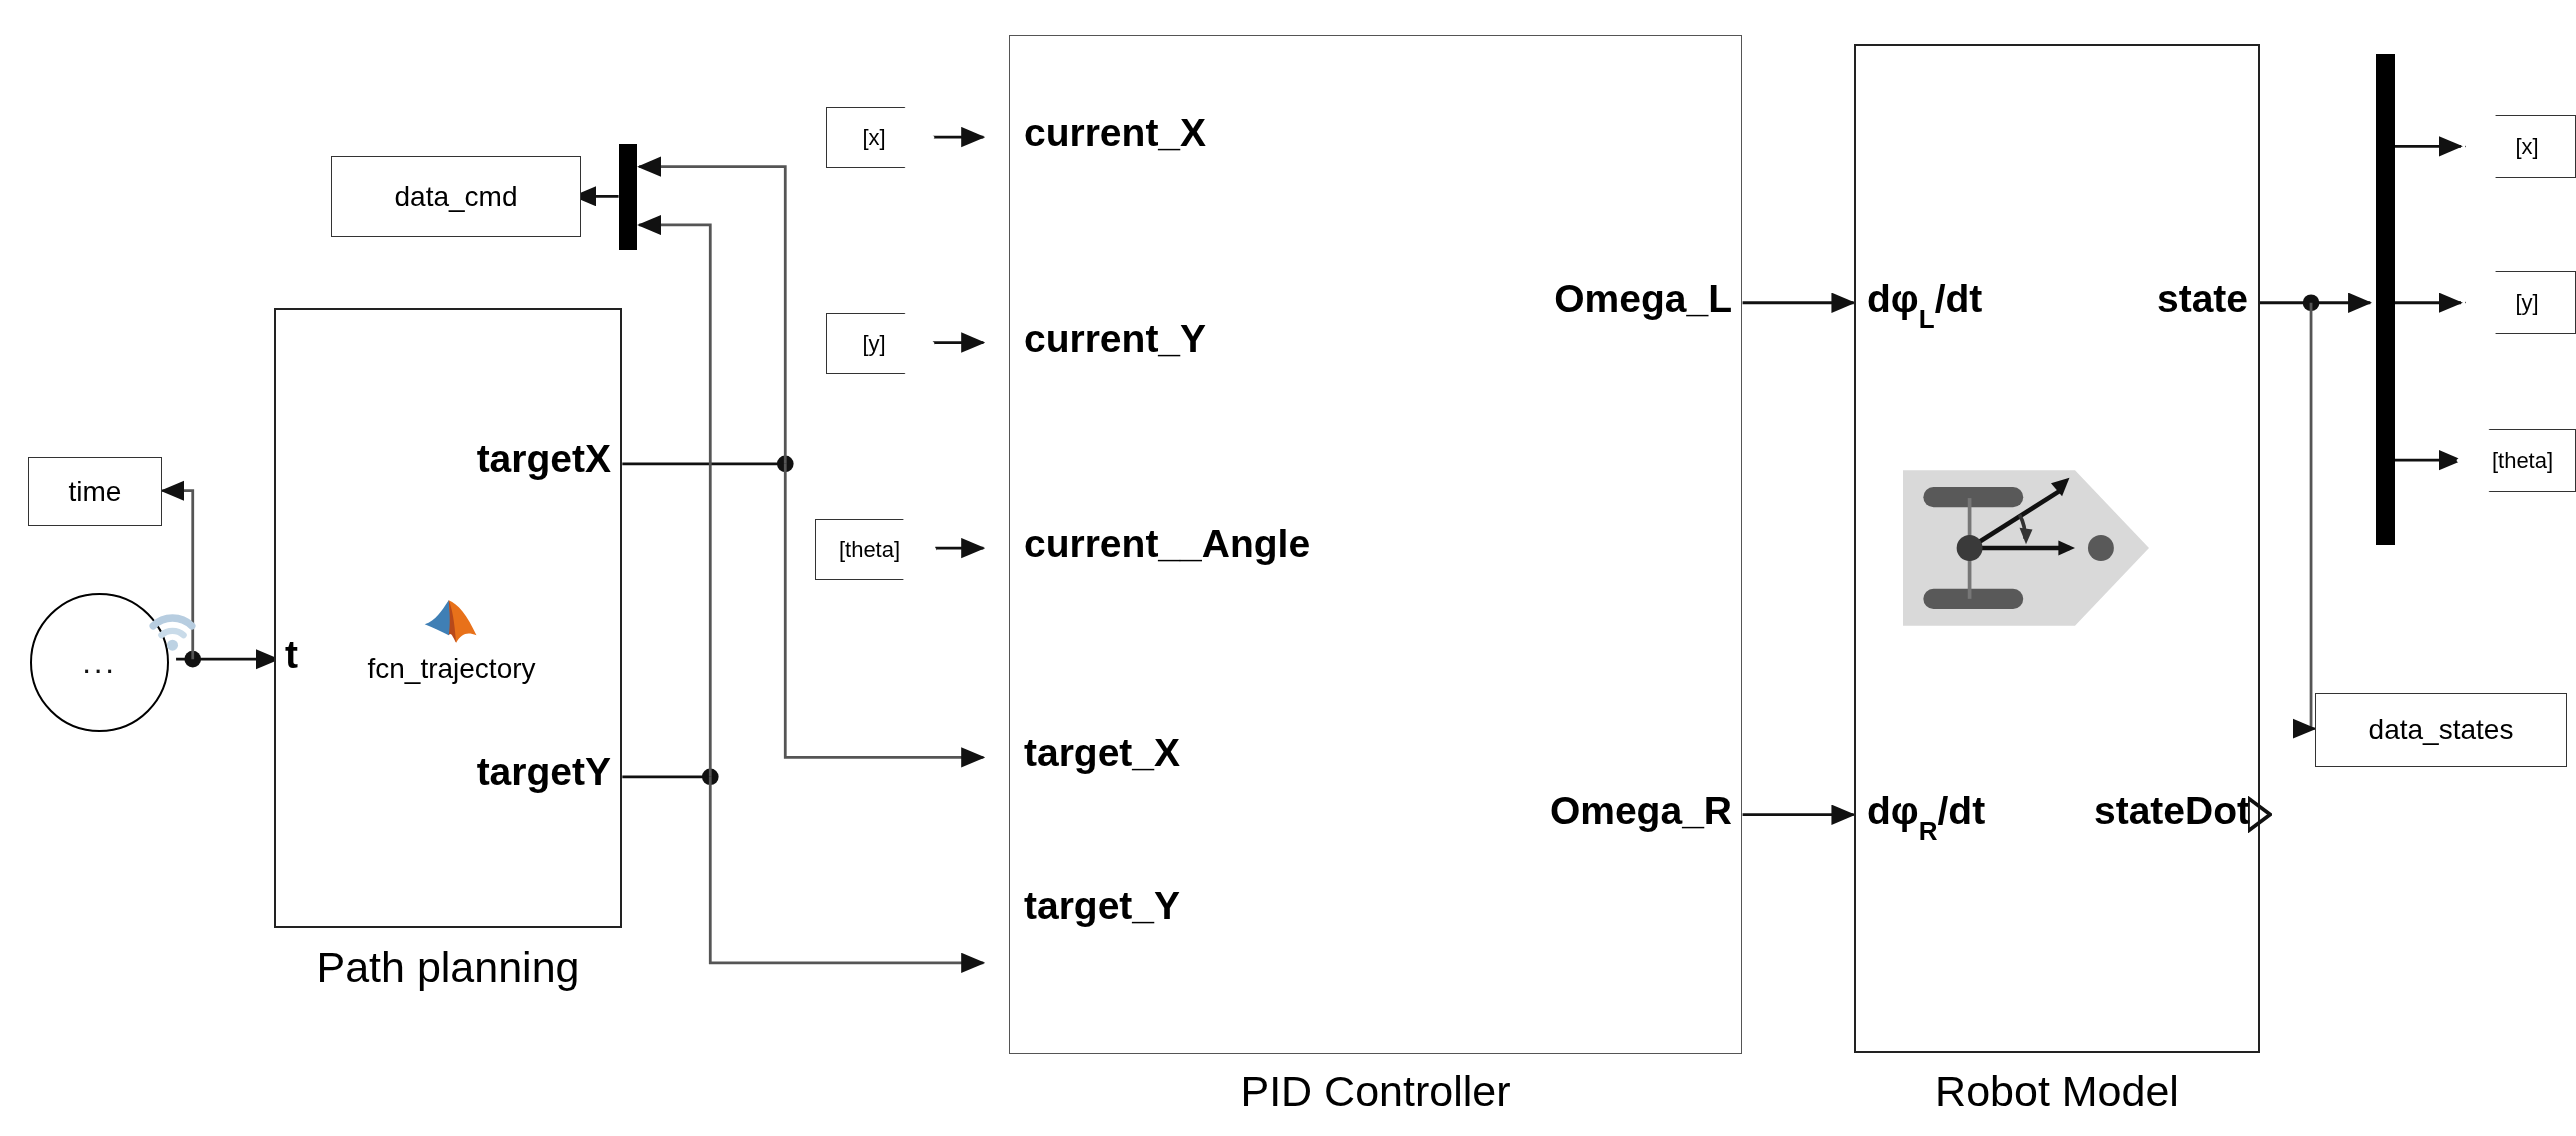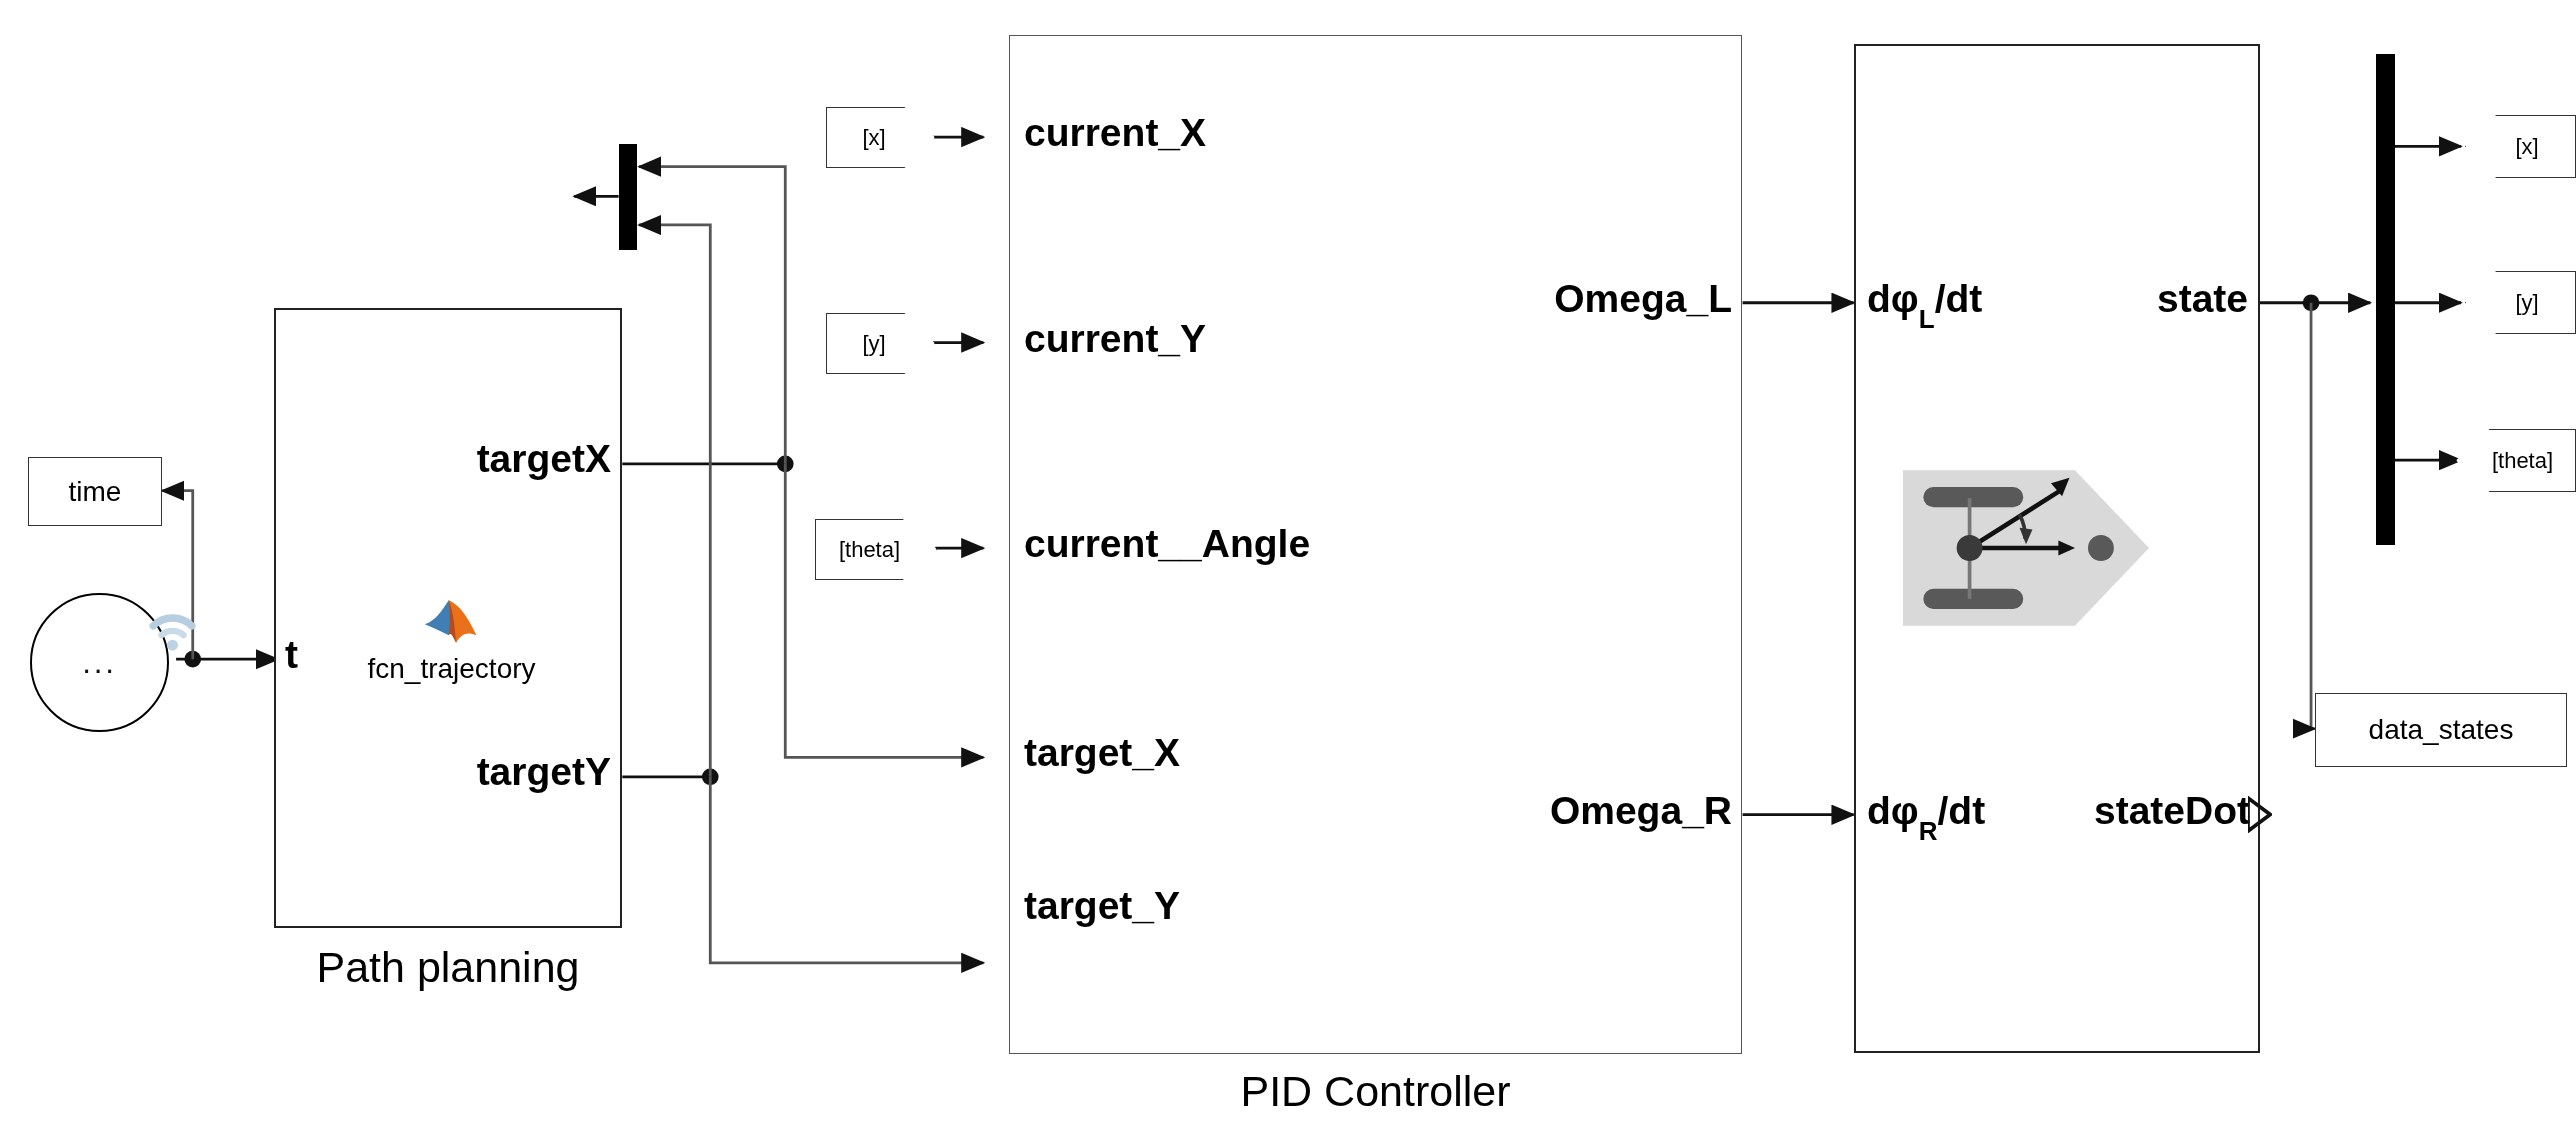--- a/index.html
+++ b/index.html
@@ -170,20 +170,23 @@
 
     <path d="M2586,158 L2658,158" stroke="#111111" stroke-width="3" fill="none" marker-end="url(#arL)"></path>
     <path d="M2586,327 L2658,327" stroke="#111111" stroke-width="3" fill="none" marker-end="url(#arL)"></path>
     <path d="M2586,497 L2658,497" stroke="#111111" stroke-width="3" fill="none" marker-end="url(#arL)"></path>
   </svg>
 
   <div class="databox" style="left:28px; top:457px; width:134px; height:69px;">
     <span>time</span>
   </div>
 
+  <div class="databox" style="left:331px; top:156px; width:250px; height:81px;">
+    <span>data_cmd</span>
+  </div>
 
   <div class="databox" style="left:2315px; top:693px; width:252px; height:74px;">
     <span>data_states</span>
   </div>
 
   <div class="muxbar" style="left:619px; top:144px; width:17.6px; height:106px;"></div>
 
   <div class="clockcircle" style="left:30px; top:593px; width:135px; height:135px;">
     <span>...</span>
   </div>
@@ -286,20 +289,23 @@
       <line x1="72" y1="84" x2="180" y2="84" stroke="#111111" stroke-width="5"></line>
       <path d="M168,76 L186,84 L168,92 z" fill="#111111"></path>
       <line x1="72" y1="84" x2="170" y2="22" stroke="#111111" stroke-width="5"></line>
       <path d="M160,14 L180,8 L172,28 z" fill="#111111"></path>
       <path d="M126,48 A50,50 0 0,1 132,74" stroke="#333333" stroke-width="4" fill="none"></path>
       <path d="M126,62 L133,80 L140,64 z" fill="#333333"></path>
       <circle cx="72" cy="84" r="14" fill="#3a3a3a"></circle>
       <circle cx="214" cy="84" r="14" fill="#595959"></circle>
     </svg>
   </div>
+  <div class="sub-caption" style="left:1854px; top:1067px; width:406px;">
+    <span>Robot Model</span>
+  </div>
 
   <div class="muxbar" style="left:2376px; top:54px; width:18.5px; height:491px;"></div>
 
   <div class="tagshape goto" style="left:2465px; top:115px; width:111px; height:63px;">
     <span>[x]</span>
   </div>
   <div class="tagshape goto" style="left:2465px; top:271px; width:111px; height:63px;">
     <span>[y]</span>
   </div>
   <div class="tagshape goto" style="left:2456px; top:429px; width:120px; height:63px;">

